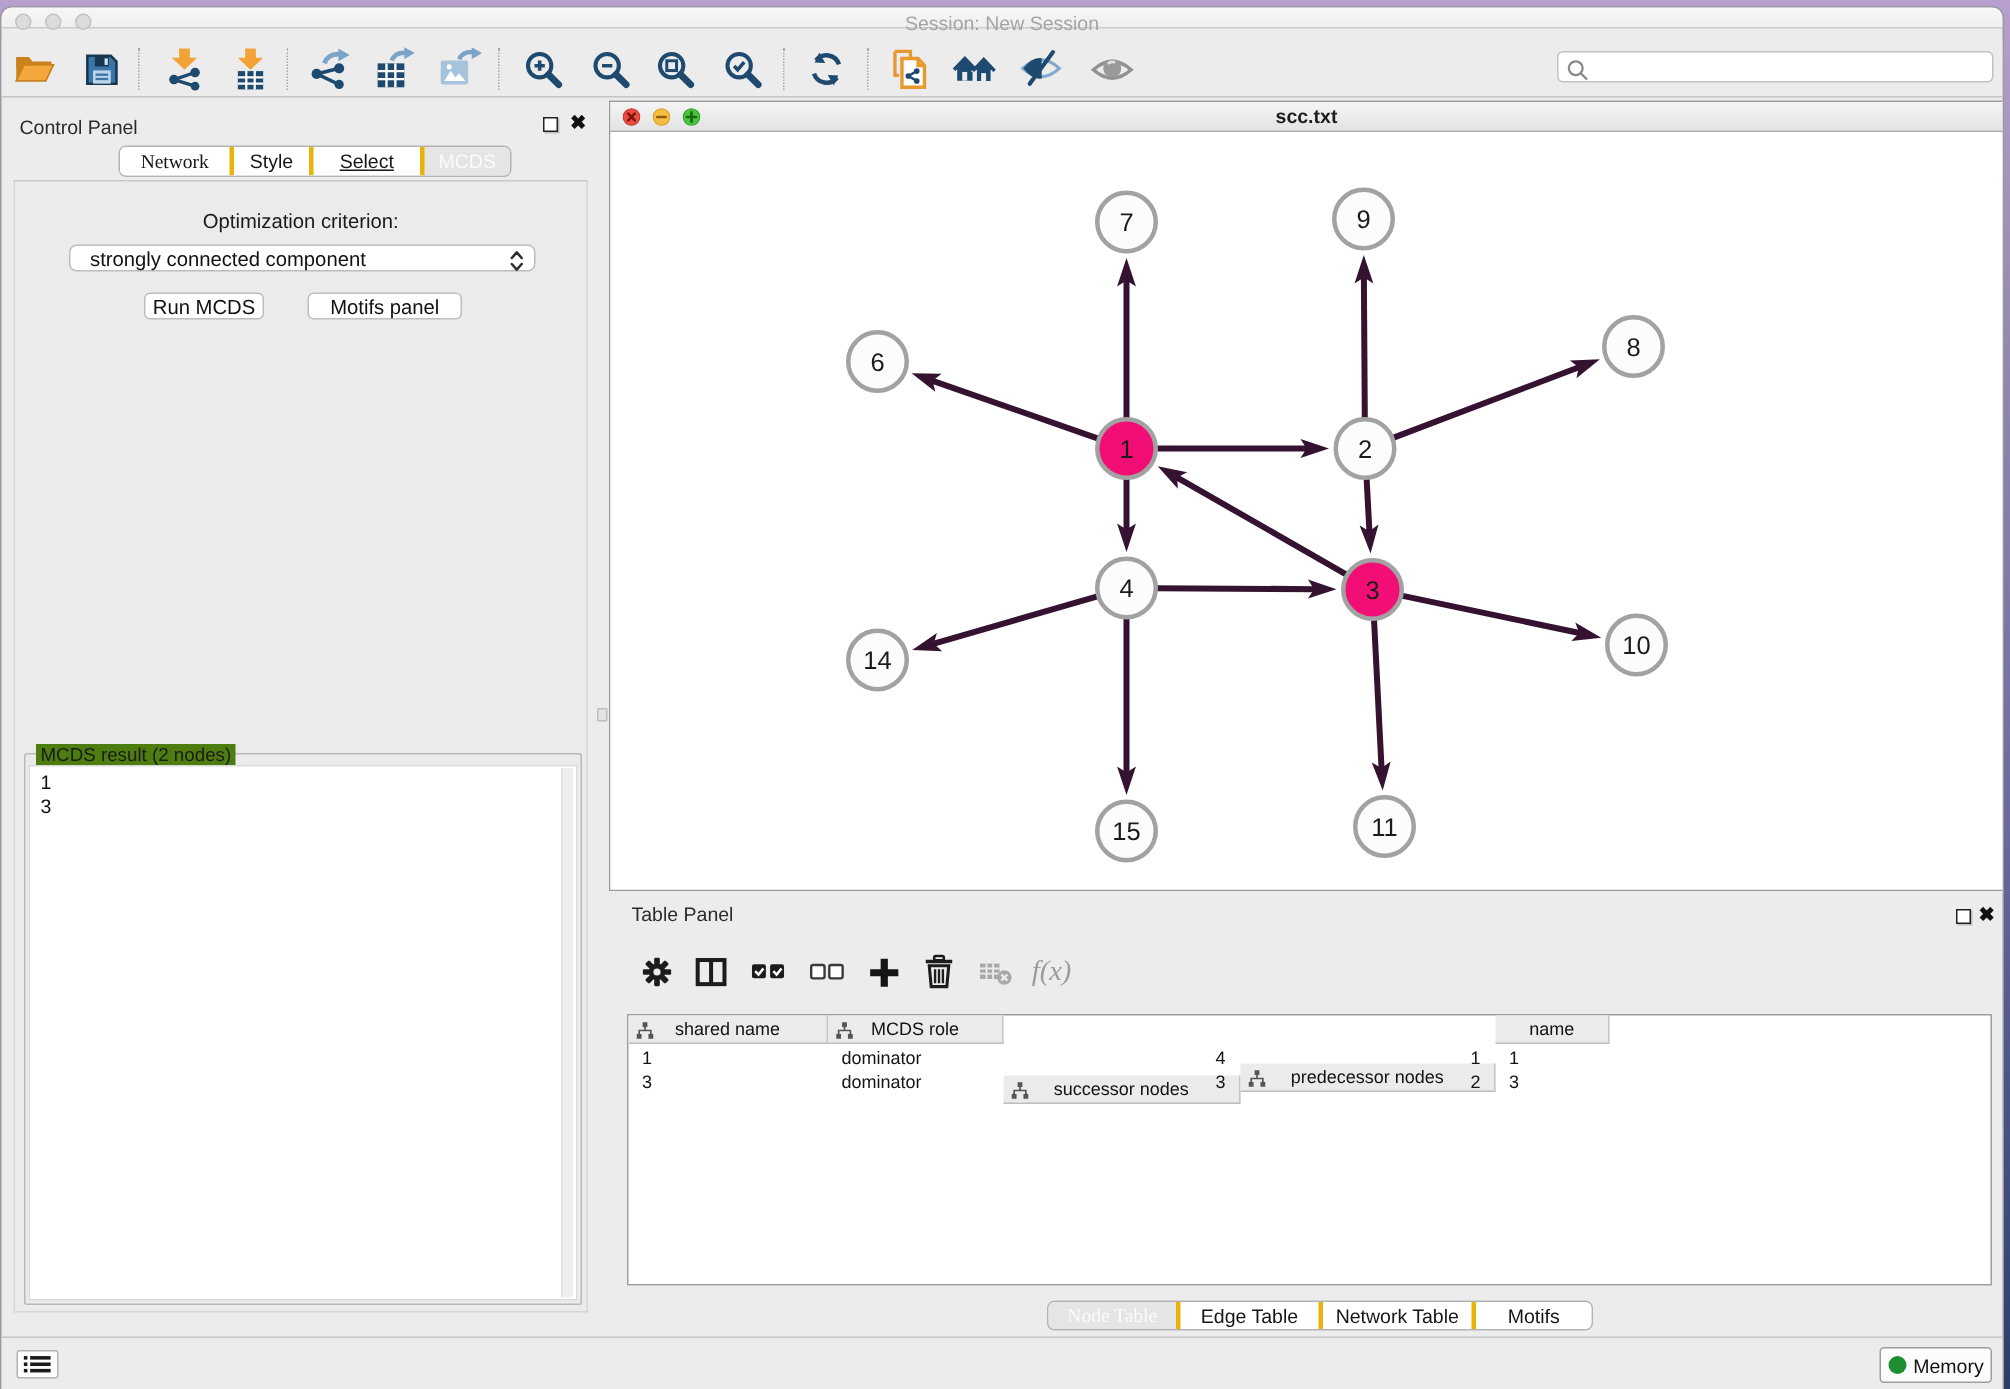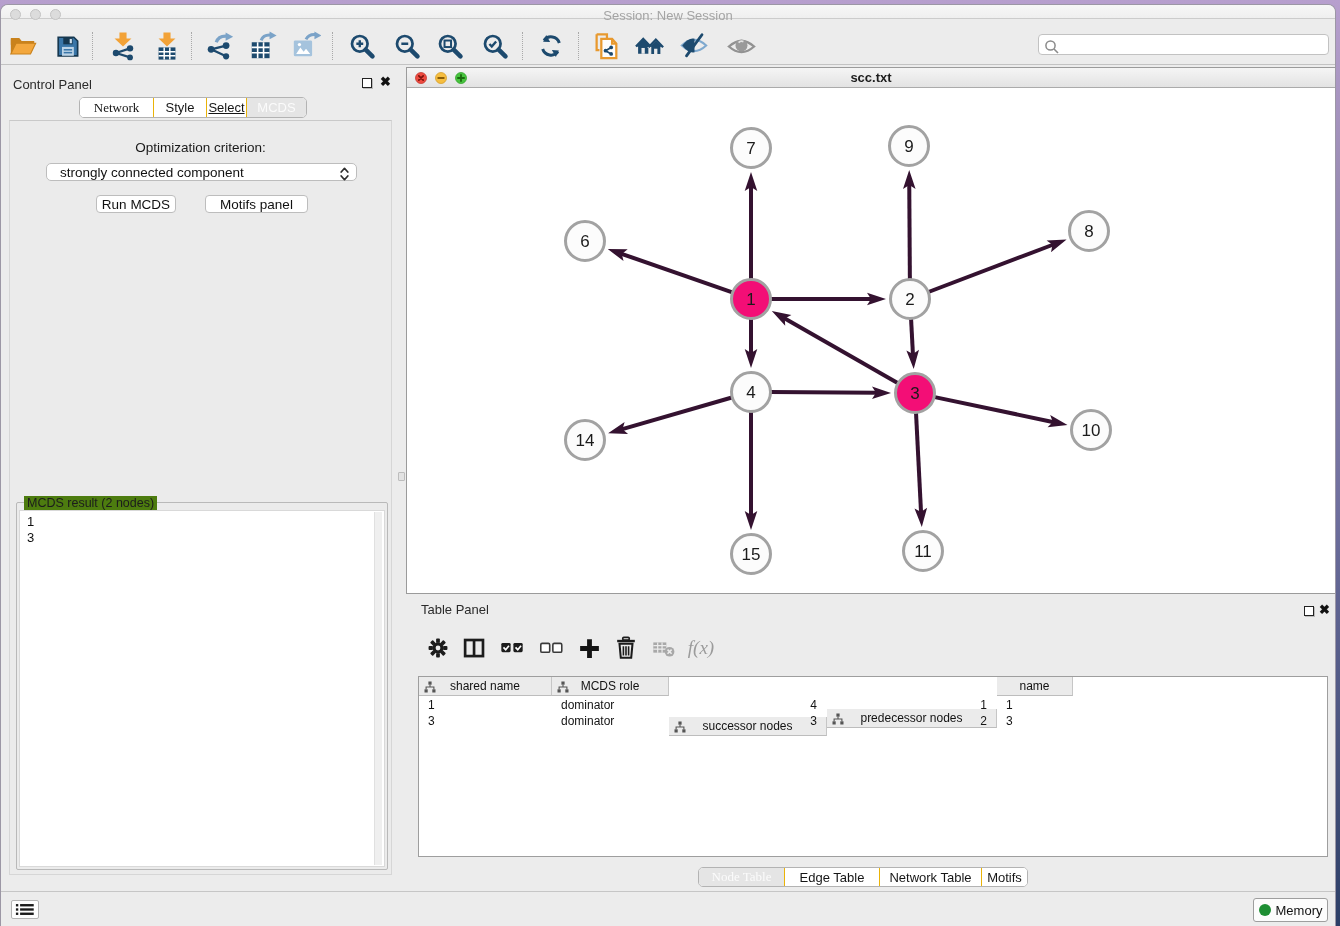--- a/index.html
+++ b/index.html
@@ -39,21 +39,21 @@
   
   .panel-title { position:absolute; font-size:13px; color:#2b2b2b; }
   .float-ico { position:absolute; width:10px; height:10px; border:1.6px solid #222;
     background:#fff; box-shadow:1px 1px 0 #bbb; }
   .close-ico { position:absolute; font-size:13px; font-weight:bold; color:#111;
     line-height:10px; }
   
   .tabs { position:absolute; display:flex; border:1px solid #b3b3b3; border-radius:5px;
     overflow:hidden; background:#fff; }
   .tab { display:flex; align-items:center; justify-content:center; font-size:13px;
-    color:#161616; background:#fff; border-left:1px solid #eab308; height:100%; }
+    color:#161616; background:#fff; border-left:3px solid #eab308; height:100%; }
   .tab:first-child { border-left:none;font-family:Liberation Serif, serif; }
   .tab.selected { background:#e5e5e5; color:#fbfbfb; }
   
   #ctl-content { position:absolute; left:8px; top:115px; width:383px; height:755px;
     background:#ebebeb; border:1px solid #d6d6d6; border-top:1px solid #c9c9c9; }
   #opt-label { position:absolute; left:0; width:100%; top:19px; text-align:center;
     font-size:13.5px; color:#1a1a1a; }
   #criterion-select { position:absolute; left:36px; top:42px; width:311px; height:18px;
     background:#fff; border:1px solid #bdbdbd; border-radius:5px; font-size:13.5px;
     color:#111; line-height:17px; padding-left:13px; }
@@ -382,21 +382,21 @@
     </div>
   </div>
 
   <div class="panel-title" style="left:12px; top:72px">Control Panel</div>
   <span class="float-ico" style="left:361px; top:73px"></span>
   <span class="close-ico" style="left:379px; top:72px">✖</span>
 
   <div class="tabs" id="ctl-tabs" style="left:78px; top:92px; height:21px">
       <div class="tab" style="width: 73px;">Network</div>
       <div class="tab" style="width: 53px;">Style</div>
-      <div class="tab" style="width: 40px; text-decoration: underline;">Select</div>
+      <div class="tab" style="width: 74px; text-decoration: underline;">Select</div>
       <div class="tab selected" style="width: 60px;">MCDS</div>
     </div>
 
   <div id="ctl-content">
     <div id="criterion-select">
       <span>strongly connected component</span>
       <svg class="updown" width="9" height="14">
         <path d="M1.2 5 L4.5 1.3 L7.8 5" fill="none" stroke="#2e2e2e" stroke-width="1.7" stroke-linecap="round" stroke-linejoin="round"></path>
         <path d="M1.2 9 L4.5 12.7 L7.8 9" fill="none" stroke="#2e2e2e" stroke-width="1.7" stroke-linecap="round" stroke-linejoin="round"></path>
       </svg>
@@ -580,21 +580,21 @@
         <div class="td-cell" style="top: 36px; left: 250px; width: 158px; text-align: right; padding: 0px 10px 0px 0px;">3</div>
         <div class="td-cell" style="top: 36px; left: 408px; width: 170px; text-align: right; padding: 0px 10px 0px 0px;">2</div>
         <div class="td-cell" style="top: 36px; left: 578px; width: 76px; text-align: left; padding: 0px 0px 0px 9px;">3</div>
       </div>
   </div>
 
   <div class="tabs" id="bottom-tabs" style="left:697px; top:862px; height:20px">
       <div class="tab selected" style="width: 85px;">Node Table</div>
       <div class="tab" style="width: 95px;">Edge Table</div>
       <div class="tab" style="width: 102px;">Network Table</div>
-      <div class="tab" style="width: 46px;">Motifs</div>
+      <div class="tab" style="width: 80px;">Motifs</div>
     </div>
 
   <div id="statusbar">
     <div id="list-btn">
       <svg width="20" height="13">
           <use href="#i-list"></use>
         </svg>
     </div>
     <div id="memory-btn">
       <span id="memory-dot"></span>

